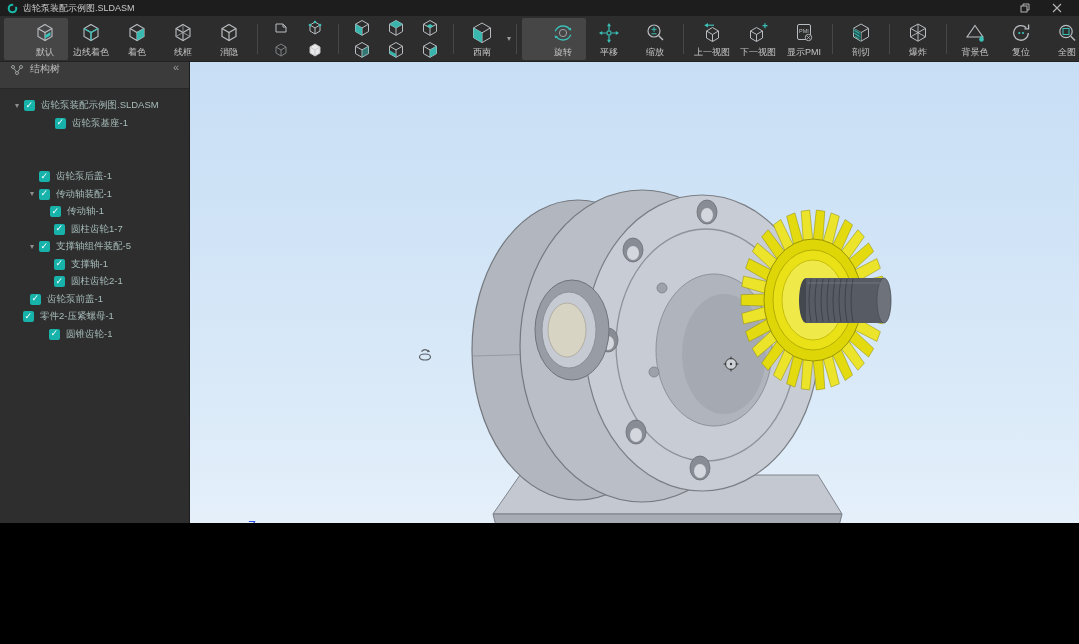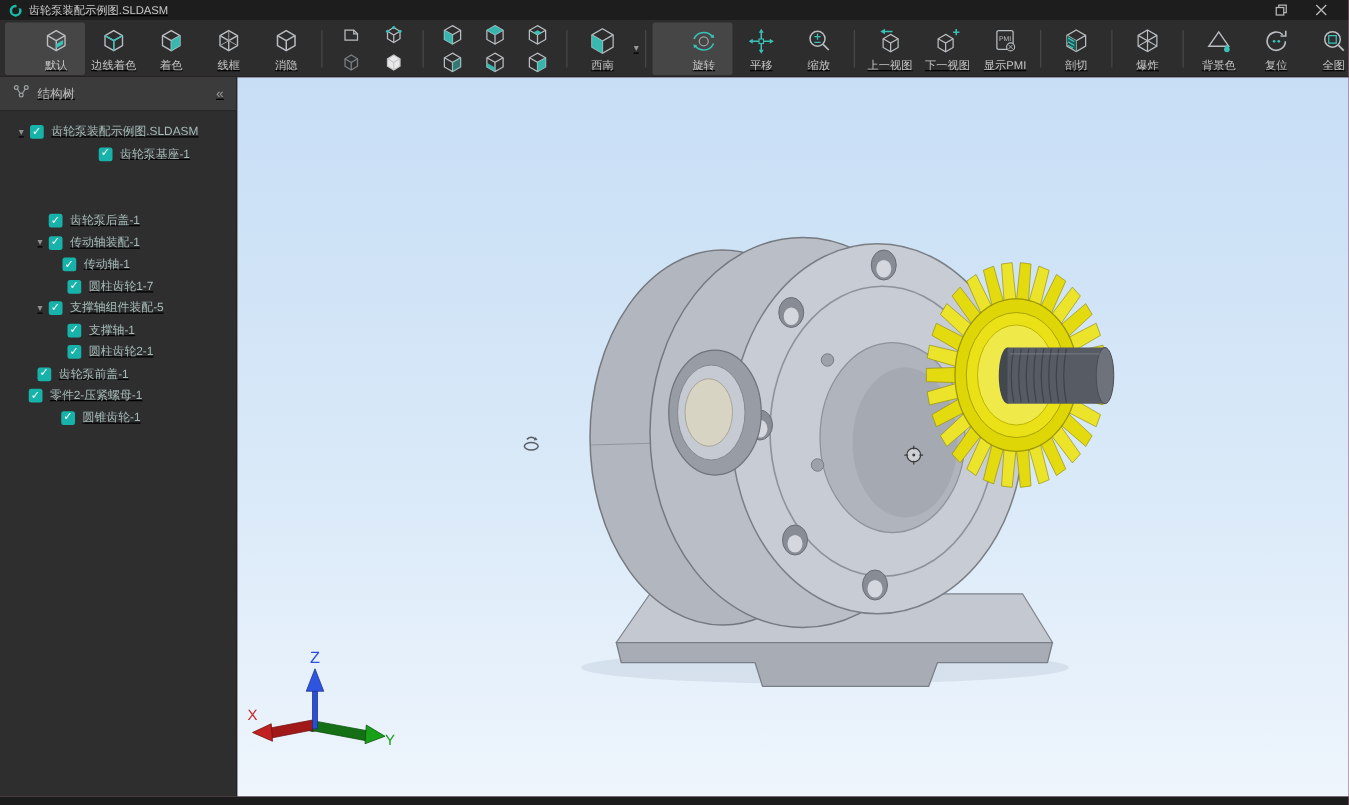--- a/index.html
+++ b/index.html
@@ -1,17 +1,17 @@
 <!DOCTYPE html>
 <html><head>
 <meta charset="utf-8">
 <style>
   html,body{margin:0;padding:0;background:#000;}
   body{font-family:"Liberation Sans","DejaVu Sans",sans-serif;}
-  .window{position:relative;width:1079px;height:644px;background:#f9a8d4;overflow:hidden;text-decoration:underline;}
+  .window{position:relative;width:1079px;height:523px;background:#ef4444;overflow:hidden;}
 
   
   .titlebar{height:16px;background:#1d1d1d;display:flex;align-items:center;gap:5px;padding:0 6px;}
   .titlebar .title{color:#c9c9c9;font-size:9px;white-space:nowrap;}
   .win-controls{margin-left:auto;display:flex;gap:20px;padding-right:10px;align-items:center;}
   .win-ctrl{width:12px;height:12px;display:flex;align-items:center;justify-content:center;}
 
   
   .toolbar{height:46px;background:#2d2d2d;border-bottom:1px solid #222;display:flex;align-items:center;padding:0 4px;box-sizing:border-box;}
   .tb-btn{display:flex;flex-direction:column;align-items:center;justify-content:center;height:42px;min-width:36px;padding:0 5px;border-radius:2px;gap:2px;cursor:default;}
@@ -22,21 +22,21 @@
   .tb-grid{display:grid;grid-template-rows:repeat(2,20px);grid-auto-flow:column;gap:2px 6px;margin:0 4px;align-self:center;}
   .tb-small{height:20px;min-width:24px;padding:0 2px;flex-direction:row;}
   .tb-small .tb-icon{height:18px;}
   .tb-group{display:flex;align-items:center;}
   .caret{color:#9a9a9a;font-size:8px;margin-left:2px;}
   .tb-right{margin-left:auto;display:flex;padding-right:6px;}
 
   
   .main{display:flex;height:575px;}
   .sidebar{width:190px;flex:0 0 190px;background:#2e2e2e;border-right:1px solid #1e1e1e;box-sizing:border-box;display:flex;flex-direction:column;}
-  .panel-header{height:26px;background:#3b3b3b;border-bottom:1px solid #272727;display:flex;align-items:center;gap:6px;padding:0 10px;}
+  .panel-header{height:26px;background:#3b3b3b;border-bottom:1px solid #272727;display:flex;align-items:flex-start;gap:6px;padding:0 10px;}
   .panel-header .ph-title{color:#bdbdbd;font-size:10px;}
   .collapse-btn{margin-left:auto;color:#9b9b9b;font-size:11px;line-height:10px;}
   .tree{padding-top:8px;overflow:hidden;}
   .tree-row{height:17.5px;display:flex;align-items:center;}
   .tw-arrow{width:14px;flex:0 0 14px;color:#8f8f8f;font-size:8px;text-align:center;line-height:10px;}
   .tw-cb{width:11px;height:11px;flex:0 0 11px;background:#17b3ab;border-radius:2px;margin-right:6px;position:relative;}
   .tw-cb::after{content:"\2713";position:absolute;left:1.5px;top:-0.5px;color:#fff;font-size:9px;line-height:11px;}
   .tw-label{color:#a6bcb9;font-size:9.5px;white-space:nowrap;}
 
   .viewport{flex:1;position:relative;background:linear-gradient(180deg,#c7def5 0%,#d9e9f8 55%,#eef5fc 100%);}
@@ -378,21 +378,21 @@
             </svg></span>
         <span class="ph-title">结构树</span>
         <span class="collapse-btn">«</span>
       </div>
       <div class="tree" id="tree">
           <div class="tree-row" style="padding-left: 10px;">
     <span class="tw-arrow">▾</span>
     <span class="tw-cb"></span>
     <span class="tw-label">齿轮泵装配示例图.SLDASM</span>
   </div>
-          <div class="tree-row" style="padding-left: 41px; margin-left: 24px;">
+          <div class="tree-row" style="padding-left: 41px;">
     <span class="tw-arrow"></span>
     <span class="tw-cb"></span>
     <span class="tw-label">齿轮泵基座-1</span>
   </div>
           <div class="tree-row" style="padding-left: 25px; margin-top: 36px;">
     <span class="tw-arrow"></span>
     <span class="tw-cb"></span>
     <span class="tw-label">齿轮泵后盖-1</span>
   </div>
           <div class="tree-row" style="padding-left: 25px;">

